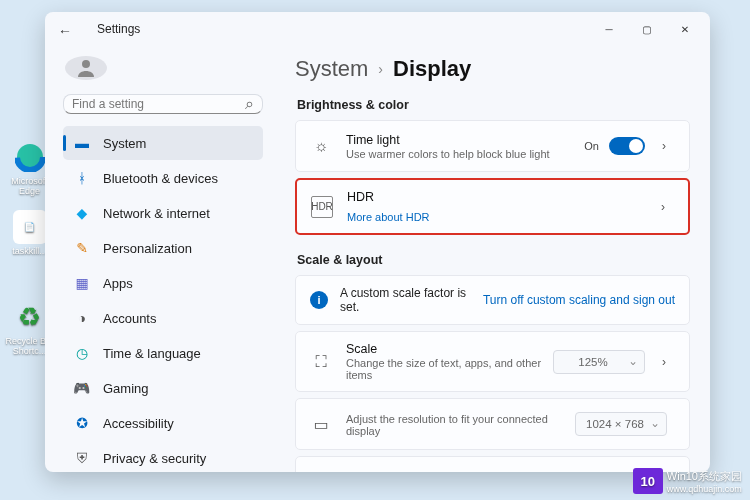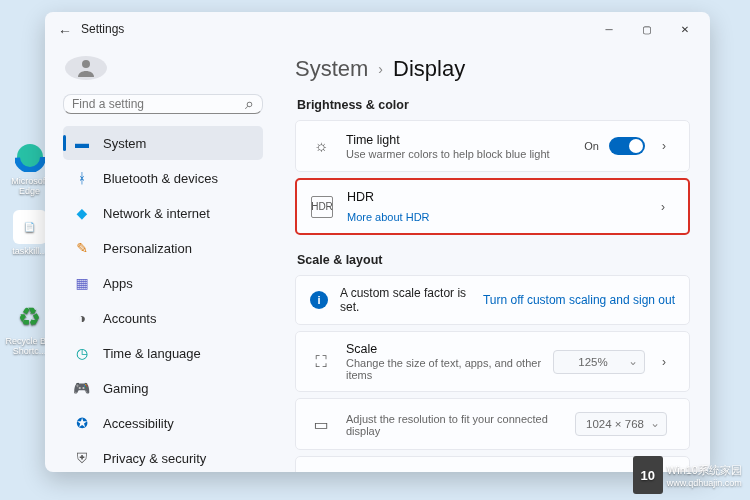--- a/index.html
+++ b/index.html
@@ -2,60 +2,60 @@
 <html><head>
 <meta charset="utf-8">
 <style>
 *{box-sizing:border-box;margin:0;padding:0;font-family:"Segoe UI",Arial,sans-serif}
 body{width:750px;height:500px;background:#d8e8f5;overflow:hidden;position:relative}
 .desktop-icon{position:absolute;width:55px;text-align:center;color:#fff;font-size:9px;text-shadow:0 1px 2px rgba(0,0,0,.6)}
 .desktop-icon .ico{width:34px;height:34px;margin:0 auto 2px;border-radius:6px;display:flex;align-items:center;justify-content:center}
 .window{position:absolute;left:45px;top:12px;width:665px;height:460px;background:#f6f8fc;border-radius:8px;box-shadow:0 8px 24px rgba(0,0,0,.2);display:flex;flex-direction:column;overflow:hidden}
 .titlebar{height:34px;display:flex;align-items:center;padding:0 6px}
 .titlebar .back{width:28px;height:28px;display:flex;align-items:center;justify-content:center;font-size:14px;color:#333;cursor:pointer;border-radius:4px}
-.titlebar .ttl{font-size:12px;color:#222;margin-left:2px}
+.titlebar .ttl{font-size:12px;color:#222;margin-left:18px}
 .titlebar .winbtns{margin-left:auto;display:flex}
 .titlebar .winbtns div{width:38px;height:28px;display:flex;align-items:center;justify-content:center;font-size:10px;color:#333;cursor:pointer}
 .body{flex:1;display:flex;overflow:hidden}
 .sidebar{width:230px;padding:6px 12px 12px 18px;display:flex;flex-direction:column;overflow-y:auto}
 .avatar{width:42px;height:42px;border-radius:50%;background:#e0e2e8;display:flex;align-items:center;justify-content:center;margin:4px 0 14px 2px}
 .avatar svg{width:24px;height:24px;fill:#888}
 .search{display:flex;align-items:center;background:#fbfcfe;border:1px solid #d9dde4;border-bottom:1px solid #888;border-radius:8px;height:30px;padding:0 8px;margin-bottom:12px}
 .search input{flex:1;border:0;outline:0;background:transparent;font-size:12px;color:#333}
 .search input::placeholder{color:#777}
 .navlist{display:flex;flex-direction:column;gap:1px}
 .nav{display:flex;align-items:center;height:34px;padding:0 10px;border-radius:5px;font-size:13px;color:#222;cursor:pointer}
 .nav.active{background:#e4e8ef}
 .nav .bar{width:3px;height:16px;background:#0067c0;border-radius:2px;margin-left:-10px;margin-right:7px}
 .nav .ico{width:18px;height:18px;margin-right:12px;display:flex;align-items:center;justify-content:center;font-size:14px}
 .main{flex:1;padding:10px 20px 0 20px;overflow-y:auto}
 .bc{display:flex;align-items:center;gap:10px;margin-bottom:14px}
 .bc .p1{font-size:22px;color:#555}
 .bc .sep{font-size:14px;color:#888}
-.bc .p2{font-size:22px;font-weight:400;color:#111}
+.bc .p2{font-size:22px;font-weight:700;color:#111}
 .sect{font-size:12.5px;font-weight:600;color:#222;margin:16px 0 8px 2px}
 .card{background:#fcfdff;border:1px solid #e6e8ee;border-radius:5px;padding:10px 14px;margin-bottom:6px;display:flex;align-items:center;min-height:52px}
 .card.hl{border:2px solid #d93025}
 .card .cico{width:22px;height:22px;margin-right:14px;display:flex;align-items:center;justify-content:center;font-size:16px;color:#555}
 .card .ctxt{flex:1}
 .card .ctitle{font-size:12.5px;color:#111}
 .card .csub{font-size:11px;color:#666;margin-top:1px}
 .card .clink{font-size:11px;color:#0067c0;margin-top:7px}
 .toggle{width:36px;height:18px;background:#0067c0;border-radius:10px;position:relative;margin:0 8px}
 .toggle::after{content:"";position:absolute;right:2px;top:2px;width:14px;height:14px;background:#fff;border-radius:50%}
 .onlbl{font-size:11px;color:#444;margin-right:2px}
 .chev{width:22px;display:flex;align-items:center;justify-content:center;color:#555;font-size:12px}
 .info{background:#fcfdff;border:1px solid #e6e8ee;border-radius:5px;padding:10px 14px;margin-bottom:6px;display:flex;align-items:center;min-height:44px}
 .info .iico{width:18px;height:18px;border-radius:50%;background:#0067c0;color:#fff;font-size:11px;font-weight:600;display:flex;align-items:center;justify-content:center;margin-right:12px}
 .info .itxt{font-size:12px;color:#222;flex:1}
 .info .ilink{font-size:12px;color:#0067c0}
 .dd{border:1px solid #d8dbe2;border-radius:4px;padding:5px 22px 5px 10px;font-size:11.5px;color:#666;background:#f7f9fc;margin-right:8px;min-width:92px;position:relative;text-align:center}
 .dd::after{content:"⌄";position:absolute;right:6px;top:3px;color:#888}
 .watermark{position:absolute;right:8px;bottom:6px;display:flex;align-items:center;gap:4px;font-size:11px;color:#fff;text-shadow:0 1px 2px rgba(0,0,0,.5)}
-.watermark .logo{width:30px;height:38px;background:#404040;border-radius:3px;color:#fff;display:flex;align-items:center;justify-content:center;font-weight:700;font-size:13px}
+.watermark .logo{width:30px;height:26px;background:#6d28d9;border-radius:3px;color:#fff;display:flex;align-items:center;justify-content:center;font-weight:700;font-size:13px}
 </style>
 </head>
 <body>
 
 <div class="desktop-icon" style="left:2px;top:140px">
   <div class="ico">
     <svg width="30" height="30">
         <circle cx="15" cy="15" r="13" fill="#28c1a6"></circle>
         <circle cx="15" cy="15" r="13" fill="none" stroke="#0a7bd6" stroke-width="6" stroke-dasharray="40 80"></circle>
       </svg>

